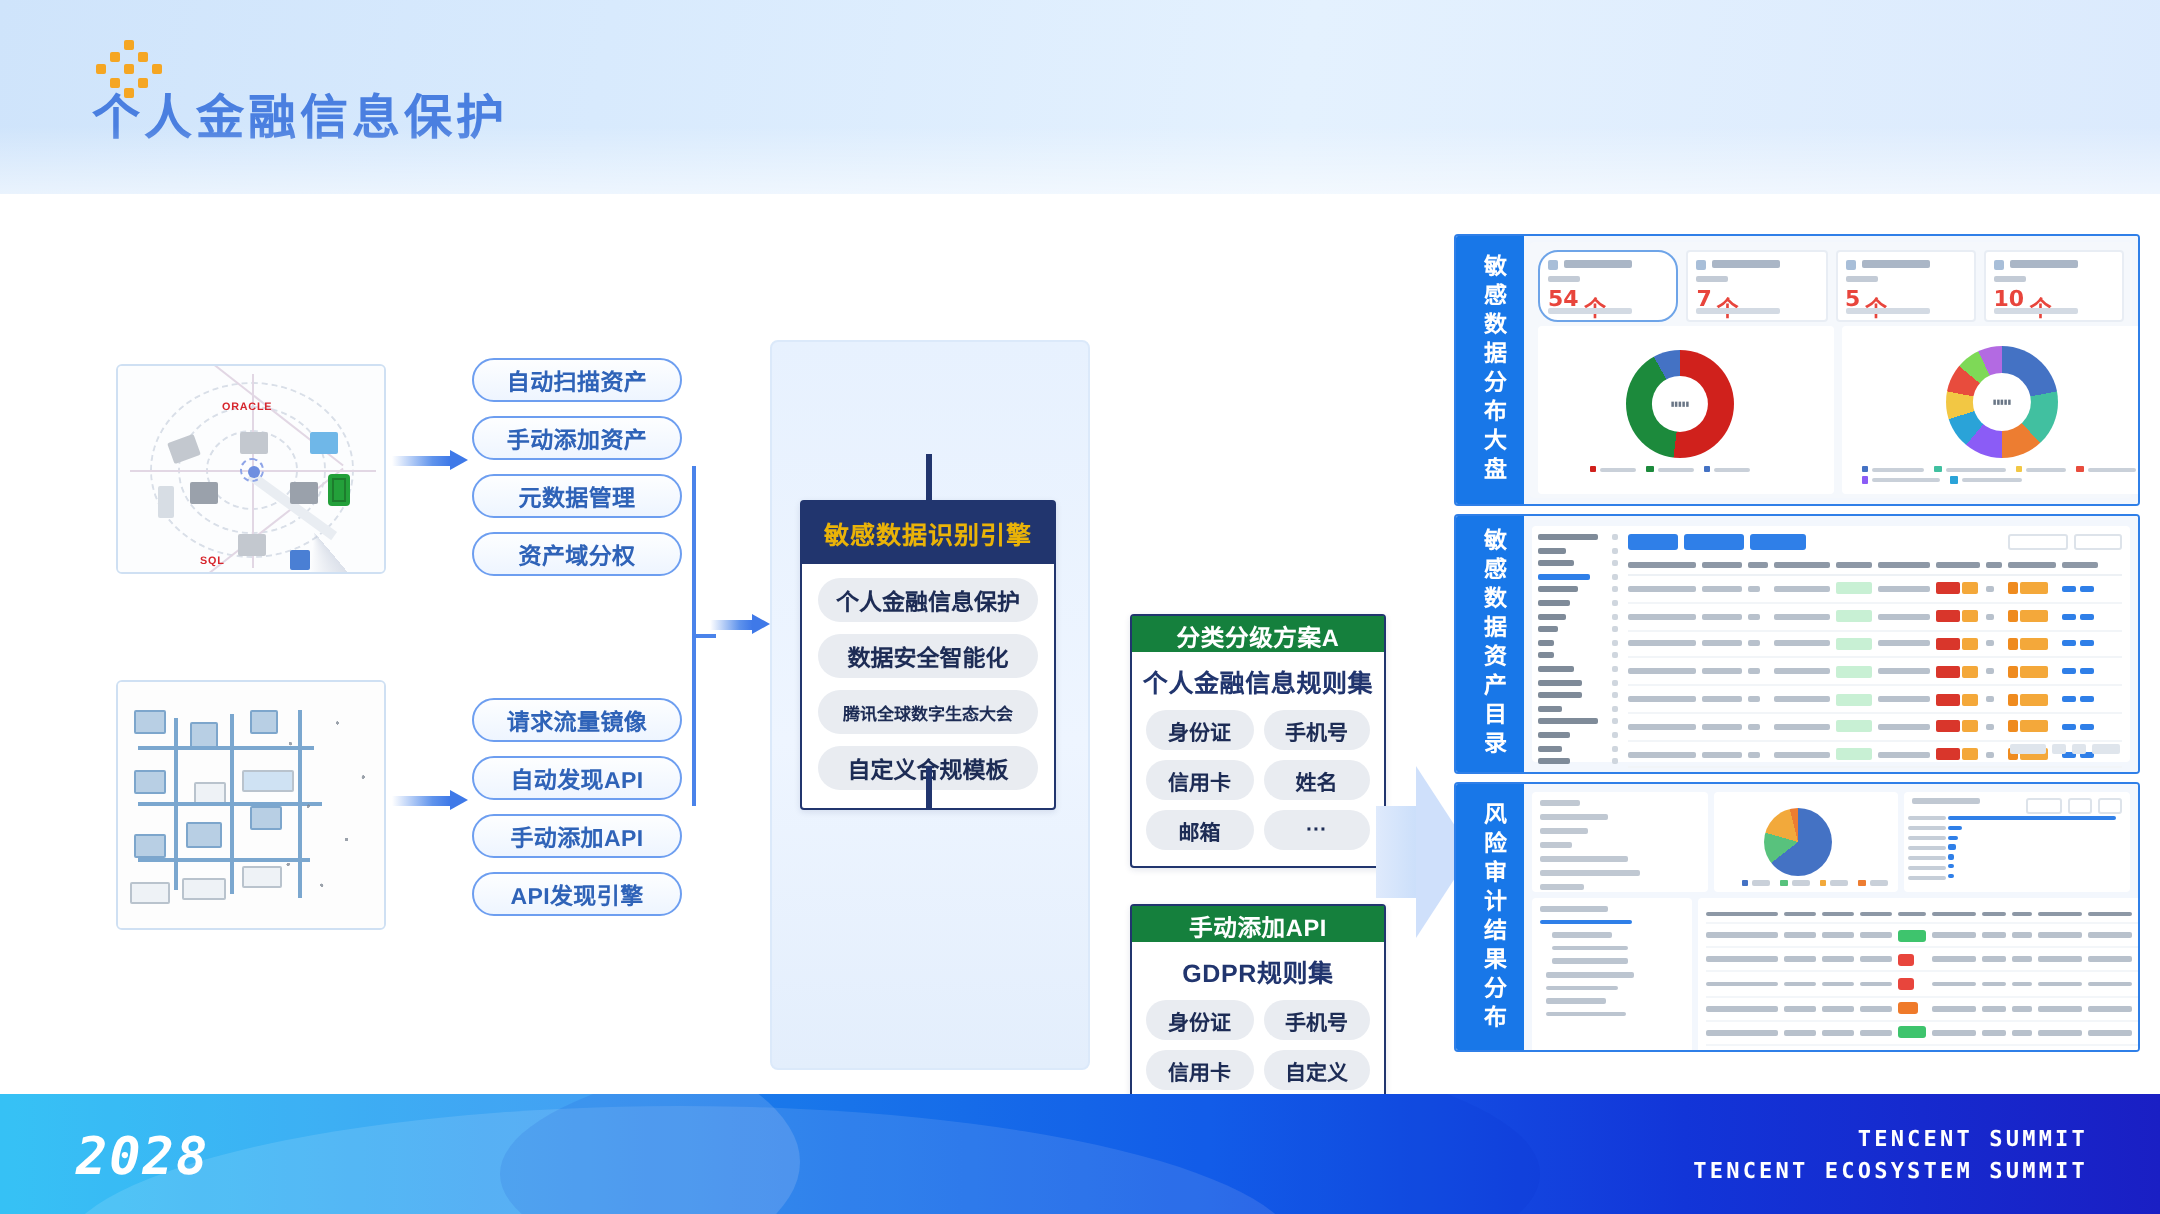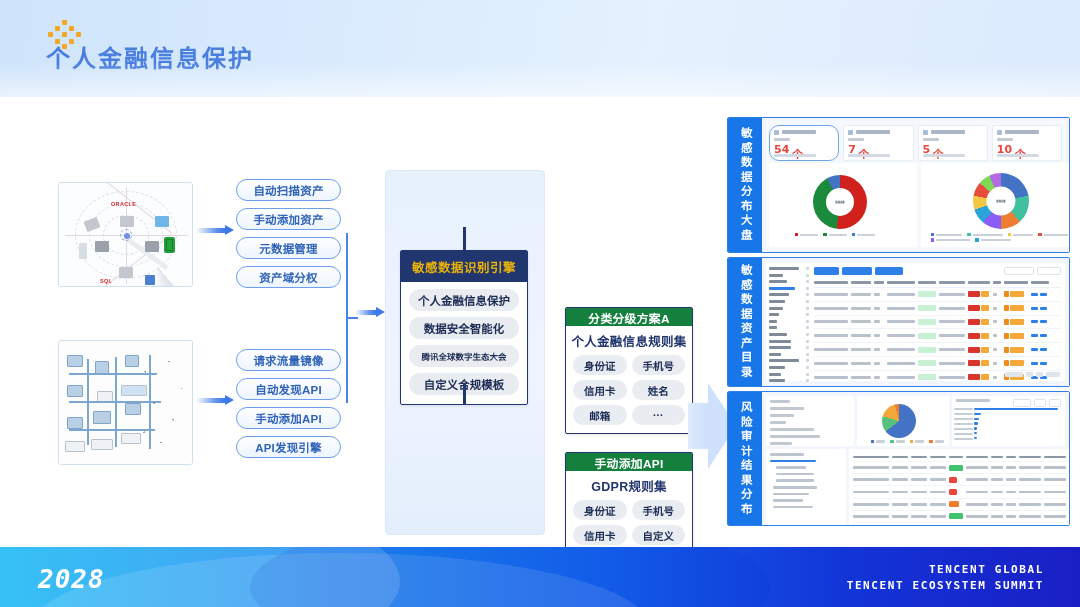--- a/index.html
+++ b/index.html
@@ -990,18 +990,18 @@
 
   </div>
 
   <div class="footer">
     <div class="wave w1"></div>
     <div class="wave w2"></div>
     <div class="wave w3"></div>
     <div class="wlines"></div>
     <div class="year">2028</div>
     <div class="foot-txt">
-      <div>TENCENT GLOBAL</div>
+      <div>TENCENT SUMMIT</div>
       <div>TENCENT ECOSYSTEM SUMMIT</div>
     </div>
   </div>
 
 </div>
 
 </body></html>

